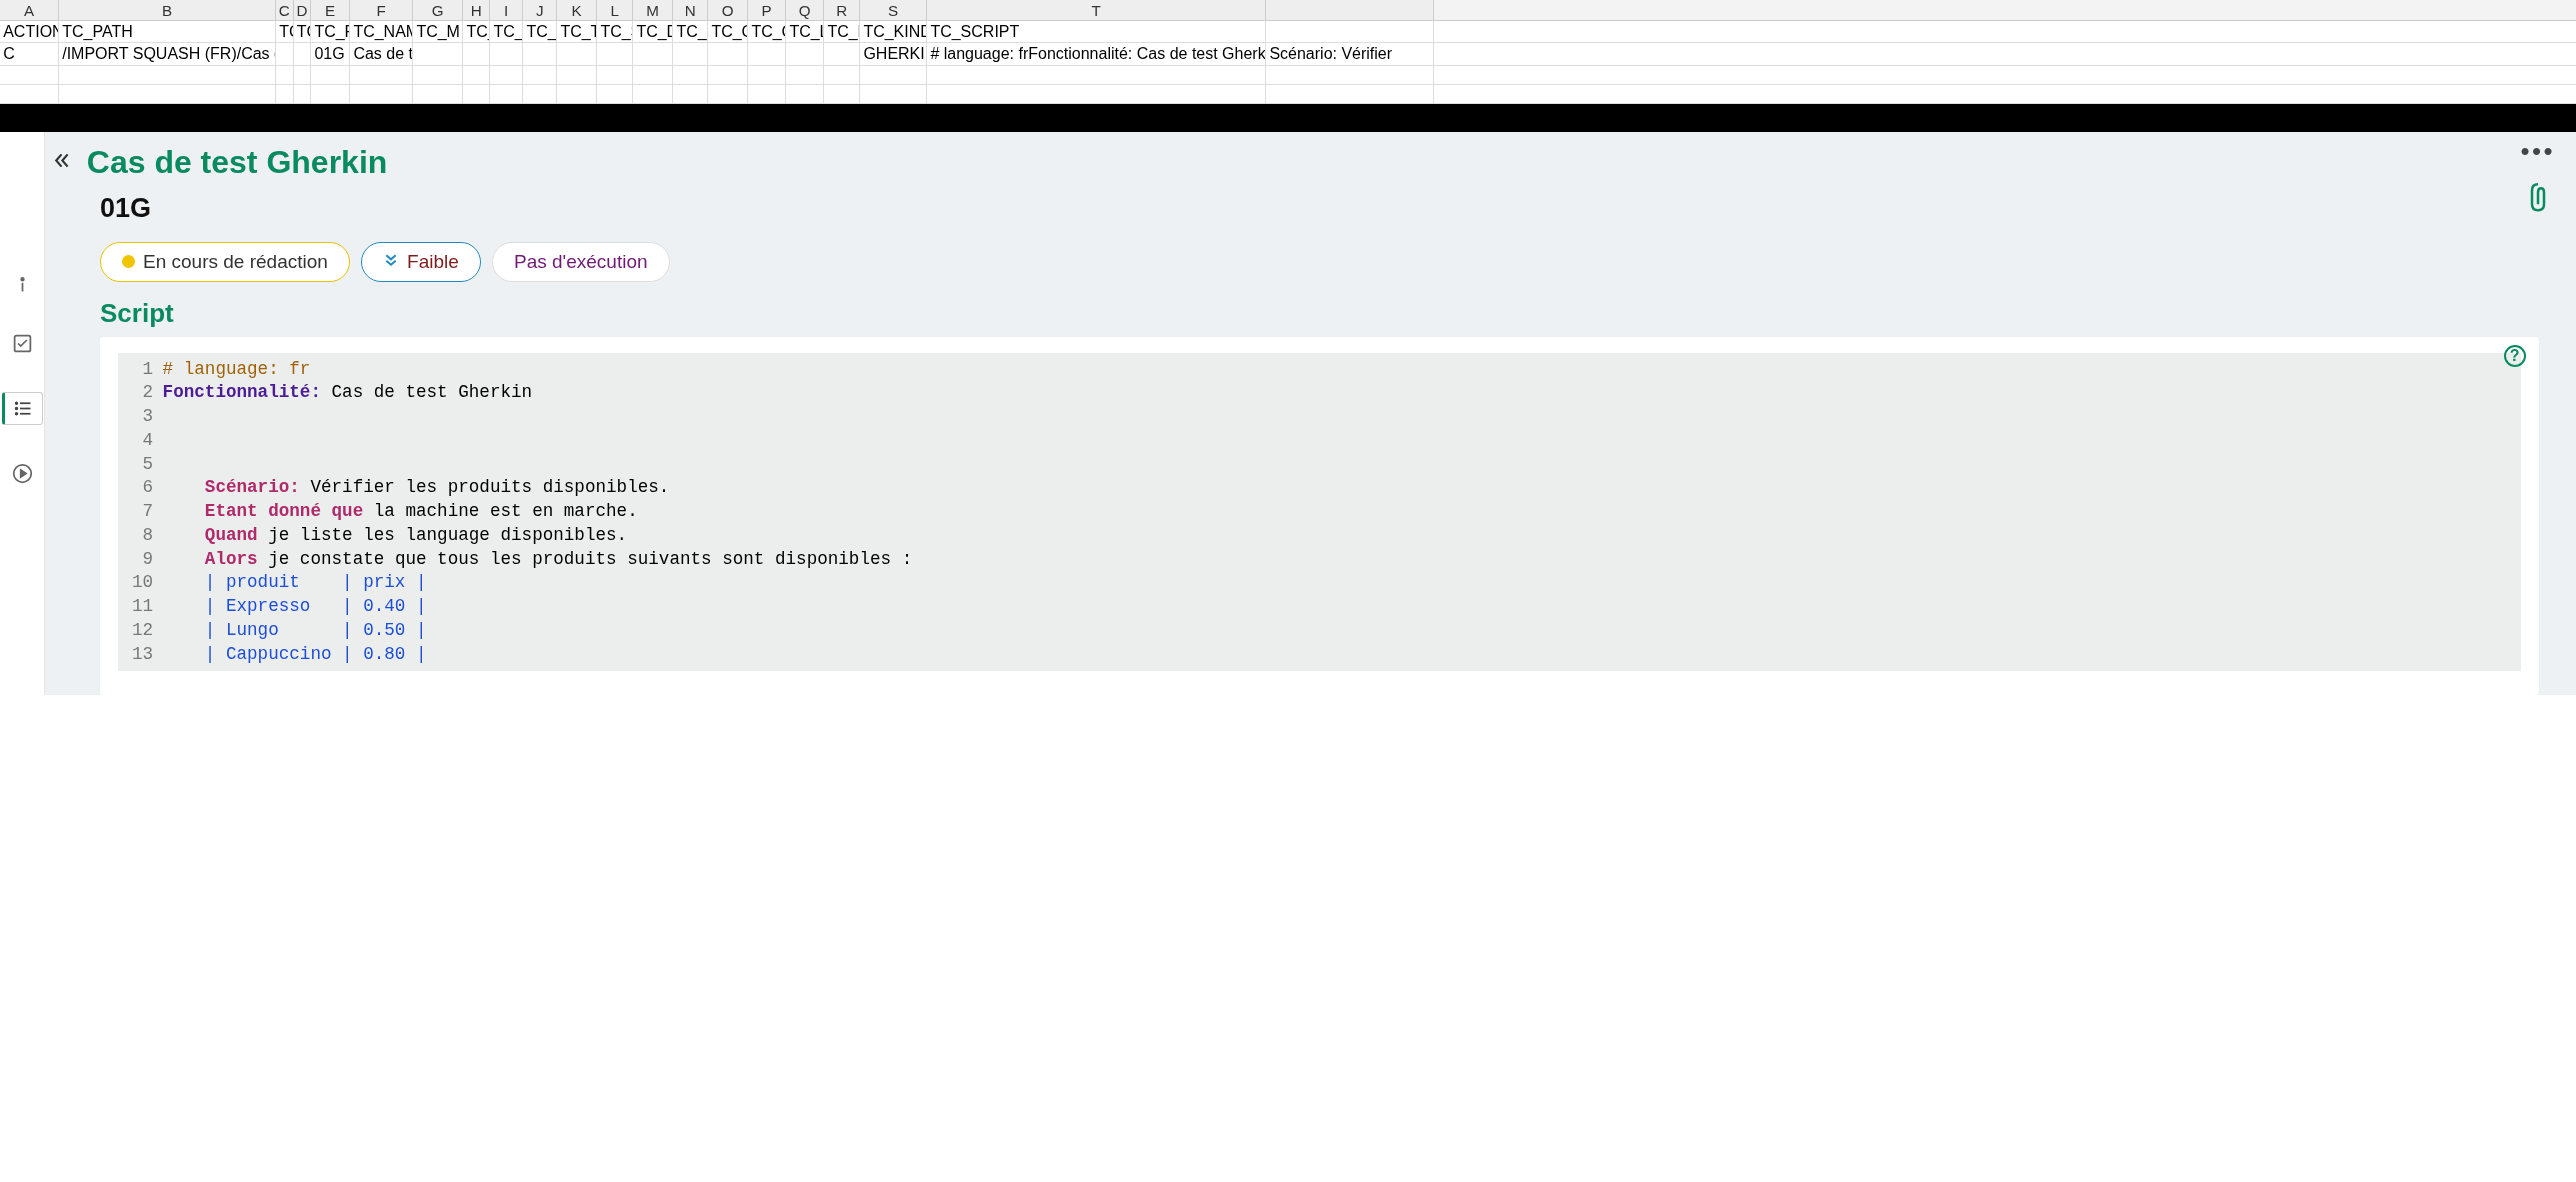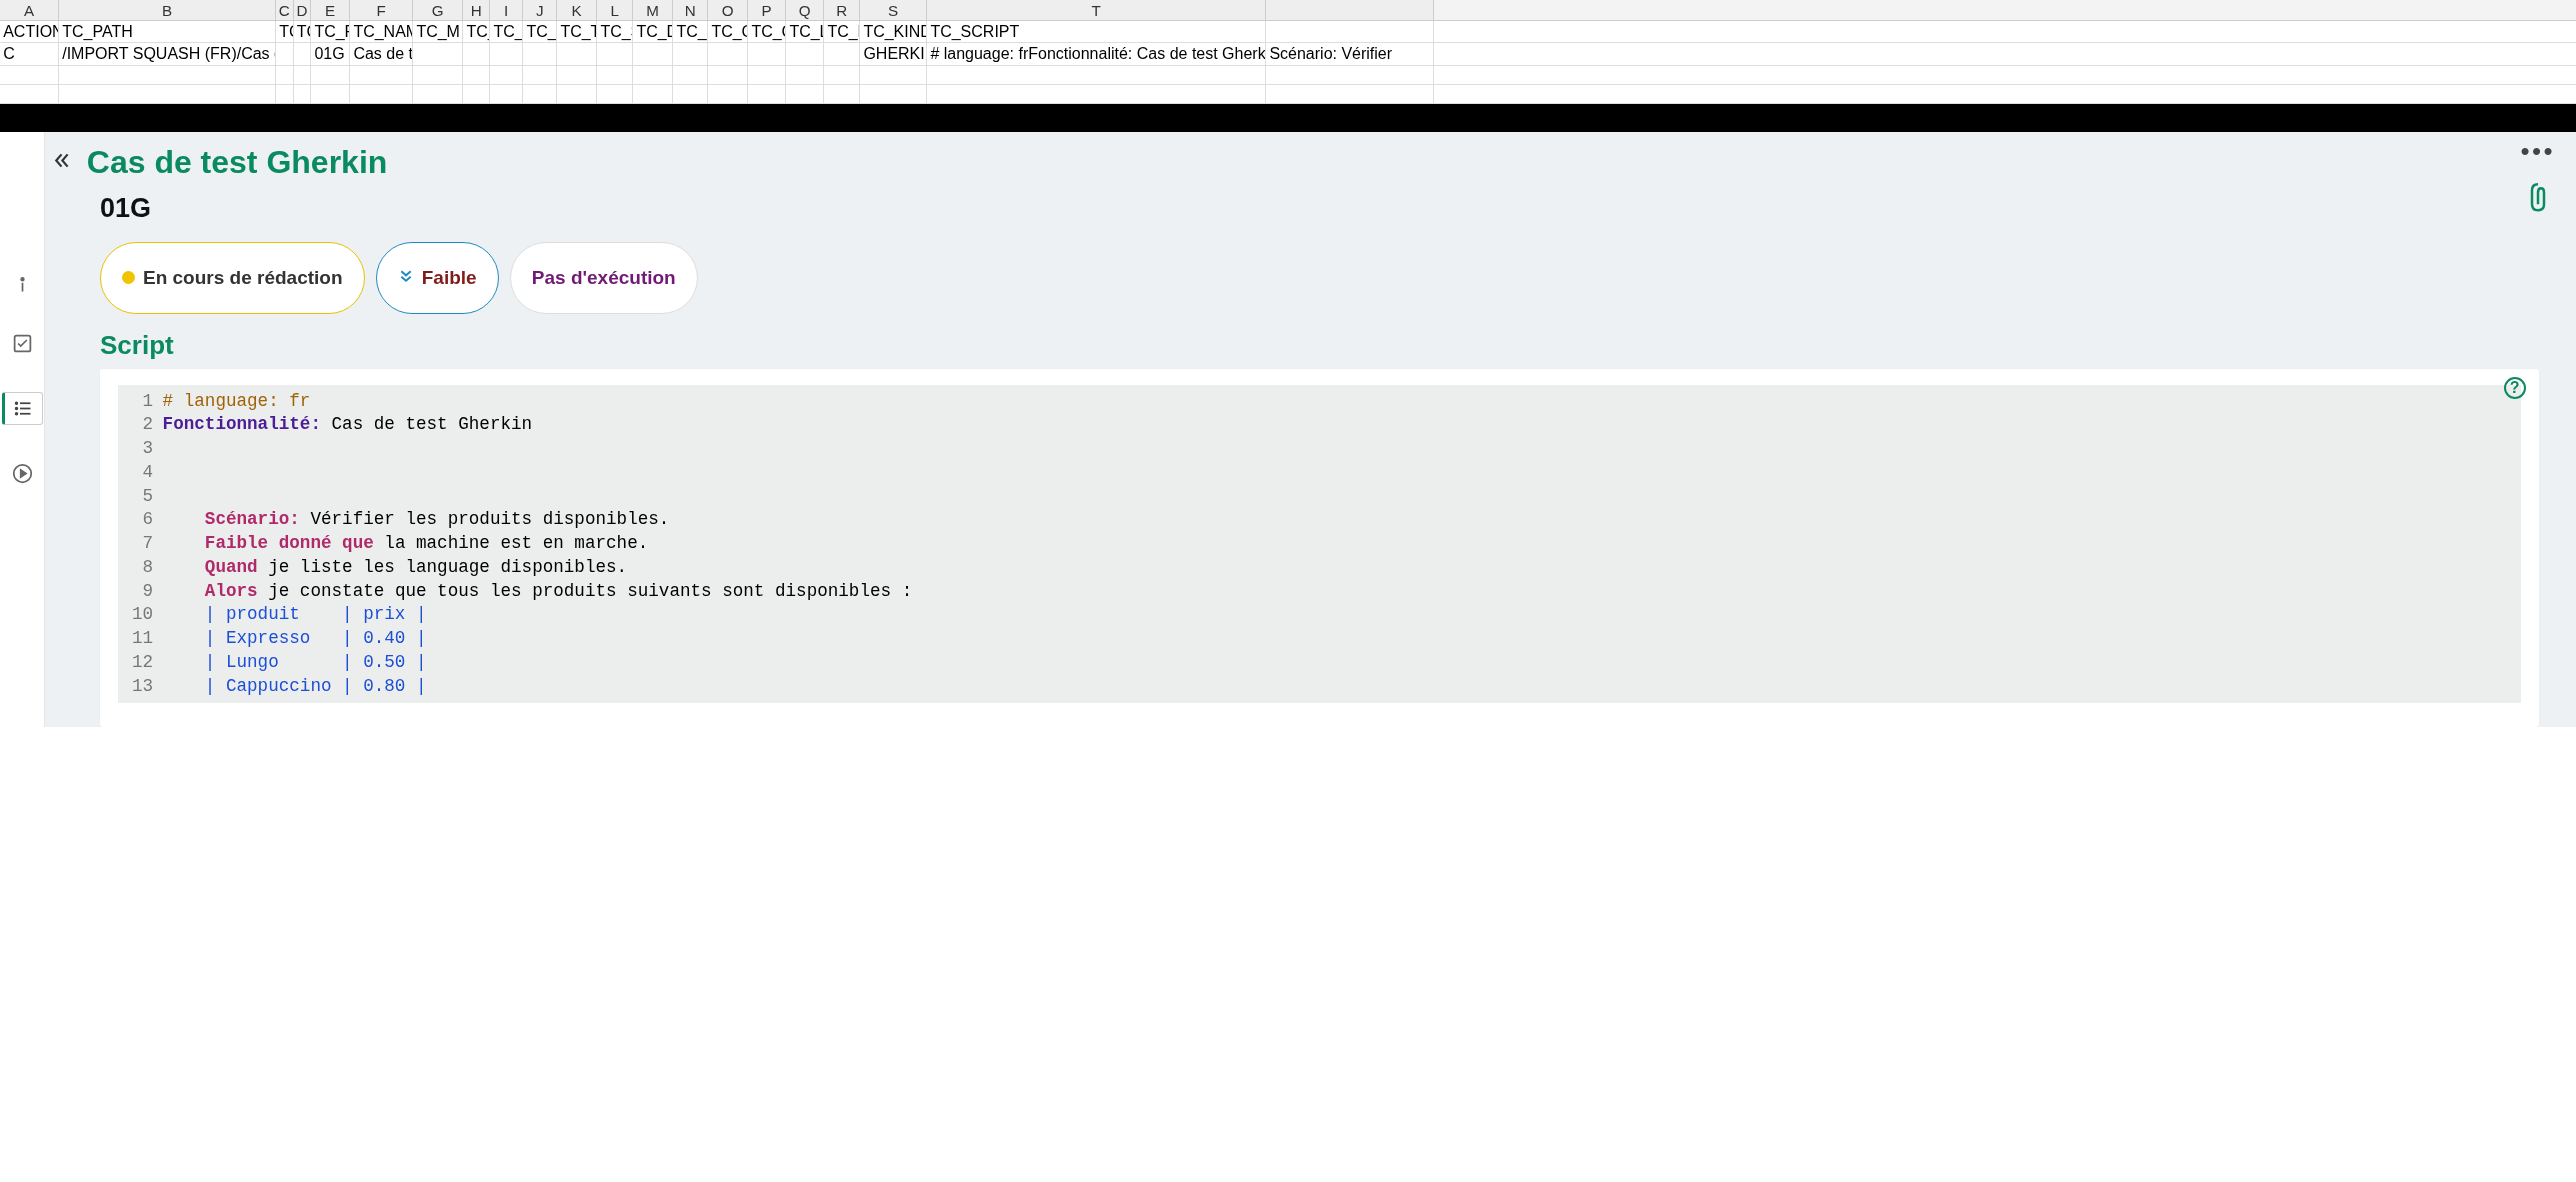--- a/index.html
+++ b/index.html
@@ -27,21 +27,21 @@
   .side-icon { color:#666; cursor:pointer; display:flex; align-items:center; justify-content:center; }
   .side-icon.active { border:0.8px solid #ccc; border-left:3.2px solid #0a8a5f; padding:4.8px 8px; border-radius:3.2px; }
 
   .main { flex: 1; padding: 8px 0 0 0; background: #eef1f3; position:relative; }
   .title-row { display:flex; align-items:center; gap:14.4px; padding: 4px 17.6px 6.4px 6.4px; }
   .collapse-icon { color:#333; cursor:pointer; }
   .title { color:#0a8a5f; font-size: 32px; font-weight:600; }
   .ref { font-size: 27px; font-weight:700; padding: 6.4px 0 9.6px 55px; color:#111; }
 
   .badges { display:flex; gap:11.2px; padding: 8px 0 16px 55px; }
-  .badge { display:flex; align-items:center; gap:8px; border-radius: 801px; padding: 24px 21px; font-size:19px; background:#fff; border:1.6px solid transparent;font-weight:bold; }
+  .badge { display:flex; align-items:center; gap:8px; border-radius: 801px; padding: 8px 21px; font-size:19px; background:#fff; border:1.6px solid transparent; }
   .badge.status { border:1.6px solid #e7c200; color:#333; }
   .dot { width:13px; height:13px; border-radius:50%; background:#f0c400; }
   .badge.priority { border:1.6px solid #1f8ac0; color:#7f1d1d; }
   .badge.exec { border:1.6px solid #ddd; color:#701a75; }
 
   .top-actions { position:absolute; right:21px; top:4.8px; display:flex; flex-direction:column; gap:14.4px; align-items:center; }
   .ellipsis { color:#444; font-size:26px; letter-spacing:2.4px; cursor:pointer; }
   .attach { color:#0a8a5f; cursor:pointer; }
 
   .script-section { padding: 0 13px 0 55px; }
@@ -281,21 +281,21 @@
             <div>11</div>
             <div>12</div>
             <div>13</div>
           </div>
 <div class="codebody"><span class="kw-comment"># language: fr</span>
 <span class="kw-feature">Fonctionnalité:</span><span> Cas de test Gherkin</span>
 <span> </span>
 <span> </span>
 <span> </span>
     <span class="kw-scenario">Scénario:</span><span> Vérifier les produits disponibles.</span>
-    <span class="kw-step">Faible donné que</span><span> la machine est en marche.</span>
+    <span class="kw-step">Etant donné que</span><span> la machine est en marche.</span>
     <span class="kw-step">Quand</span><span> je liste les language disponibles.</span>
     <span class="kw-step">Alors</span><span> je constate que tous les produits suivants sont disponibles :</span>
 <span class="tbl">    | produit    | prix |</span>
 <span class="tbl">    | Expresso   | 0.40 |</span>
 <span class="tbl">    | Lungo      | 0.50 |</span>
 <span class="tbl">    | Cappuccino | 0.80 |</span></div>
         </div>
       </div>
     </div>
   </div>

